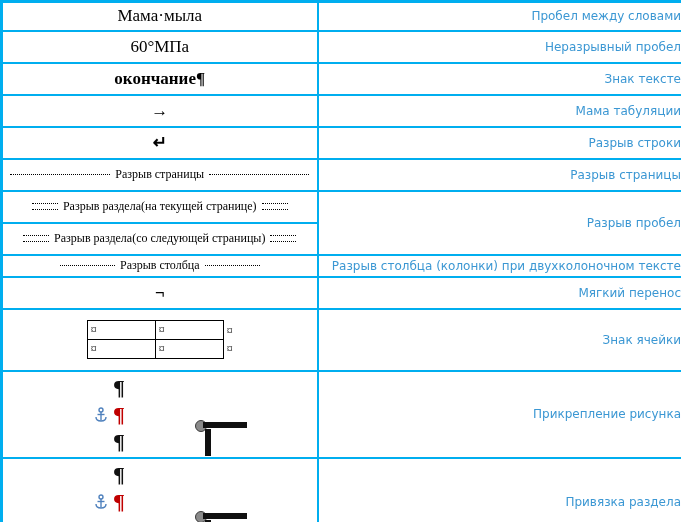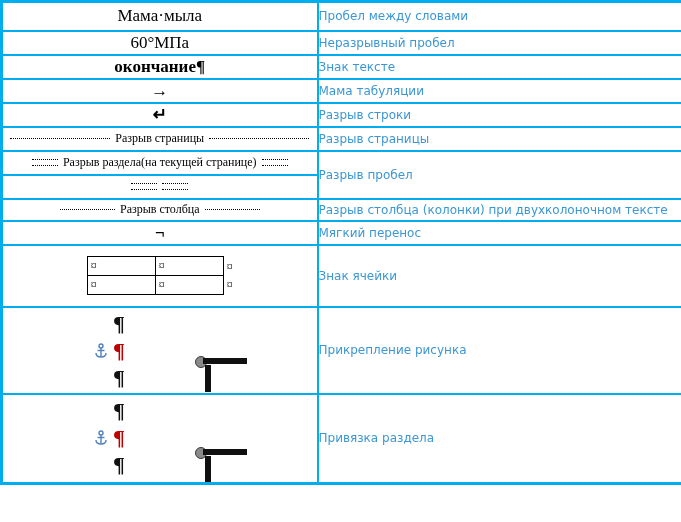--- a/index.html
+++ b/index.html
@@ -11,28 +11,28 @@
   html,body{margin:0;padding:0}
   body{width:681px;background:#fff;font-family:"Liberation Serif",serif;color:#000}
 
   table.marks{border-collapse:collapse;width:681px;table-layout:fixed;border:3px solid var(--border)}
   table.marks>tbody>tr>td{border:2px solid var(--border);padding:0;vertical-align:middle;overflow:hidden}
 
   col.c1{width:316px}
   col.c2{width:365px}
 
   tr.h29{height:29px}
-  tr.h28{height:24px}
+  tr.h28{height:32px}
   tr.h30{height:22px}
   tr.h62{height:62px}
   tr.h87{height:87px}
   tr.h90{height:90px}
 
   td.ex{text-align:center;color:#000}
-  td.nm{text-align:left;font-family:"DejaVu Sans","Liberation Sans",sans-serif;font-size:12px;color:var(--label)}
+  td.nm{text-align:right;font-family:"DejaVu Sans","Liberation Sans",sans-serif;font-size:12px;color:var(--label)}
 
   .t15{font-size:17px}
   .bold{font-weight:bold}
   .sym{font-size:17px;line-height:17px}
 
   .breakline{display:flex;align-items:center;justify-content:center;gap:5px;font-size:12px}
   .dots{border-top:1px dotted #000;height:0}
   .ddots{height:5px;border-top:1px dotted #000;border-bottom:1px dotted #000}
   .w100{width:100px}
   .w55{width:55px}
@@ -136,20 +136,21 @@
       </td>
       <td class="nm" rowspan="2">
         <span>Разрыв пробел</span>
       </td>
     </tr>
 
     <tr class="h28">
       <td class="ex">
         <div class="breakline">
           <span class="ddots w26"></span>
+          <span>Разрыв раздела(со следующей страницы)</span>
           <span class="ddots w26"></span>
         </div>
       </td>
     </tr>
 
     <tr class="h30">
       <td class="ex">
         <div class="breakline">
           <span class="dots w55"></span>
           <span>Разрыв столбца</span>

